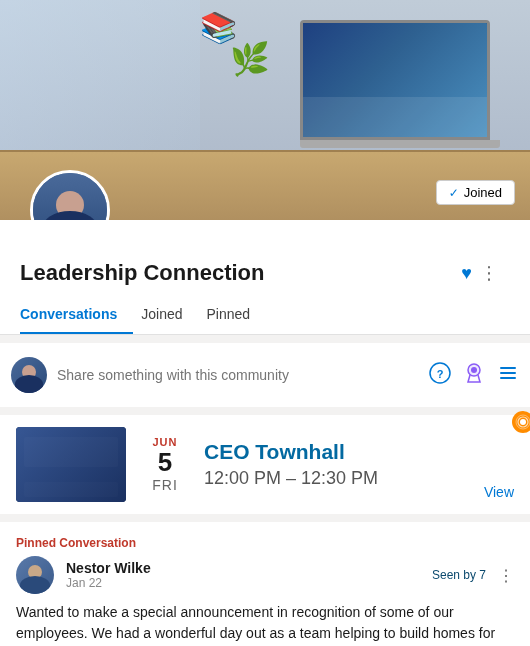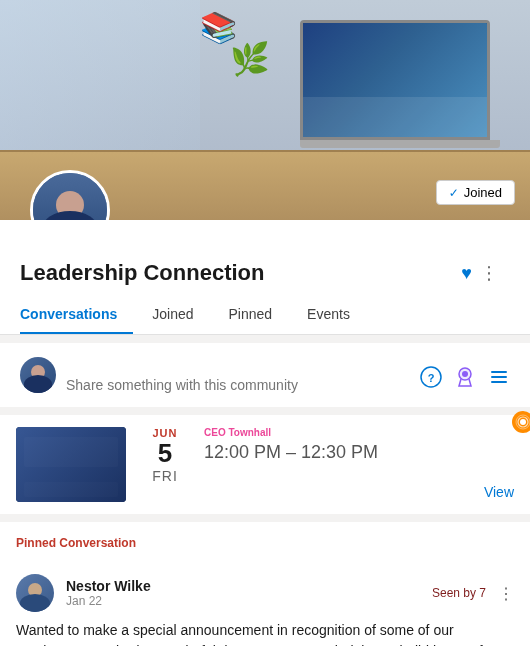--- a/index.html
+++ b/index.html
@@ -148,44 +148,44 @@
     }
     .more-icon {
       color: #666;
       font-size: 18px;
       cursor: pointer;
     }
 
     
     .nav-tabs {
       display: flex;
-      gap: 11px;
+      gap: 0;
       margin-top: 4px;
     }
     .nav-tab {
       padding: 10px 16px 10px 0;
       font-size: 14px;
       color: #424242;
       cursor: pointer;
       border-bottom: 2px solid transparent;
       margin-right: 8px;
     }
     .nav-tab.active {
       color: #0078d4;
       border-bottom: 2px solid #0078d4;
       font-weight: 600;
     }
 
     
     .share-section {
       background: white;
       margin-top: 8px;
-      padding: 14px 20px;
-      display: flex;
-      align-items: flex-end;
+      padding: 14px 11px;
+      display: flex;
+      align-items: center;
       gap: 10px;
     }
     .share-avatar {
       width: 36px;
       height: 36px;
       border-radius: 50%;
       background: linear-gradient(135deg, #4a6a9a, #2a4a7a);
       flex-shrink: 0;
       position: relative;
       overflow: hidden;
@@ -228,21 +228,21 @@
     .share-action-icon {
       font-size: 18px;
       cursor: pointer;
     }
 
     
     .event-card {
       background: white;
       margin-top: 8px;
       display: flex;
-      align-items: flex-start;
+      align-items: center;
       padding: 12px 16px;
       gap: 14px;
       position: relative;
     }
     .event-thumbnail {
       width: 110px;
       height: 75px;
       border-radius: 4px;
       background: linear-gradient(135deg, #2a4a7a, #1a3a5a);
       flex-shrink: 0;
@@ -277,23 +277,23 @@
     .event-dow {
       font-size: 14px;
       color: #666;
       letter-spacing: 1px;
       text-transform: uppercase;
     }
     .event-info {
       flex: 1;
     }
     .event-title {
-      font-size: 10px;
+      font-size: 21px;
       font-weight: 600;
-      color: #ec4899;
+      color: #0369a1;
       margin-bottom: 4px;
     }
     .event-time {
       font-size: 18px;
       color: #555;
     }
     .event-view-btn {
       font-size: 14px;
       color: #0078d4;
       cursor: pointer;
@@ -320,21 +320,21 @@
     
     .pinned-section {
       background: white;
       margin-top: 8px;
       padding: 14px 16px;
     }
     .pinned-label {
       font-size: 12px;
       color: #c0392b;
       font-weight: 600;
-      margin-bottom: 24px;
+      margin-bottom: 6px;
     }
     .conversation-header {
       display: flex;
       align-items: center;
       gap: 12px;
       margin-bottom: 8px;
     }
     .conv-avatar {
       width: 38px;
       height: 38px;
@@ -373,21 +373,21 @@
       font-size: 14px;
       font-weight: 700;
       color: #1a1a1a;
     }
     .conv-date {
       font-size: 12px;
       color: #888;
     }
     .conv-seen {
       font-size: 12px;
-      color: #7f1d1d;
+      color: #0c4a6e;
       display: flex;
       align-items: center;
       gap: 6px;
     }
     .conv-more {
       color: #666;
       font-size: 16px;
       cursor: pointer;
     }
     .conv-body {
@@ -473,21 +473,20 @@
     <h1 class="community-title">Leadership Connection</h1>
     <div class="community-title-actions">
       <span class="heart-icon">♥</span>
       <span class="more-icon">⋮</span>
     </div>
   </div>
   <nav class="nav-tabs">
     <div class="nav-tab active">Conversations</div>
     <div class="nav-tab">Joined</div>
     <div class="nav-tab">Pinned</div>
-    <div class="nav-tab">Events</div>
   </nav>
 </div>
 
 <div class="share-section">
   <div class="share-avatar"></div>
   <input class="share-input" type="text" readonly="" placeholder="Share something with this community" style="">
   <div class="share-actions">
     <span class="share-action-icon">
       <svg width="22" height="22" viewBox="0 0 22 22" fill="none" xmlns="http://www.w3.org/2000/svg">
         <circle cx="11" cy="11" r="10" stroke="#0078d4" stroke-width="1.5" fill="white"></circle>

